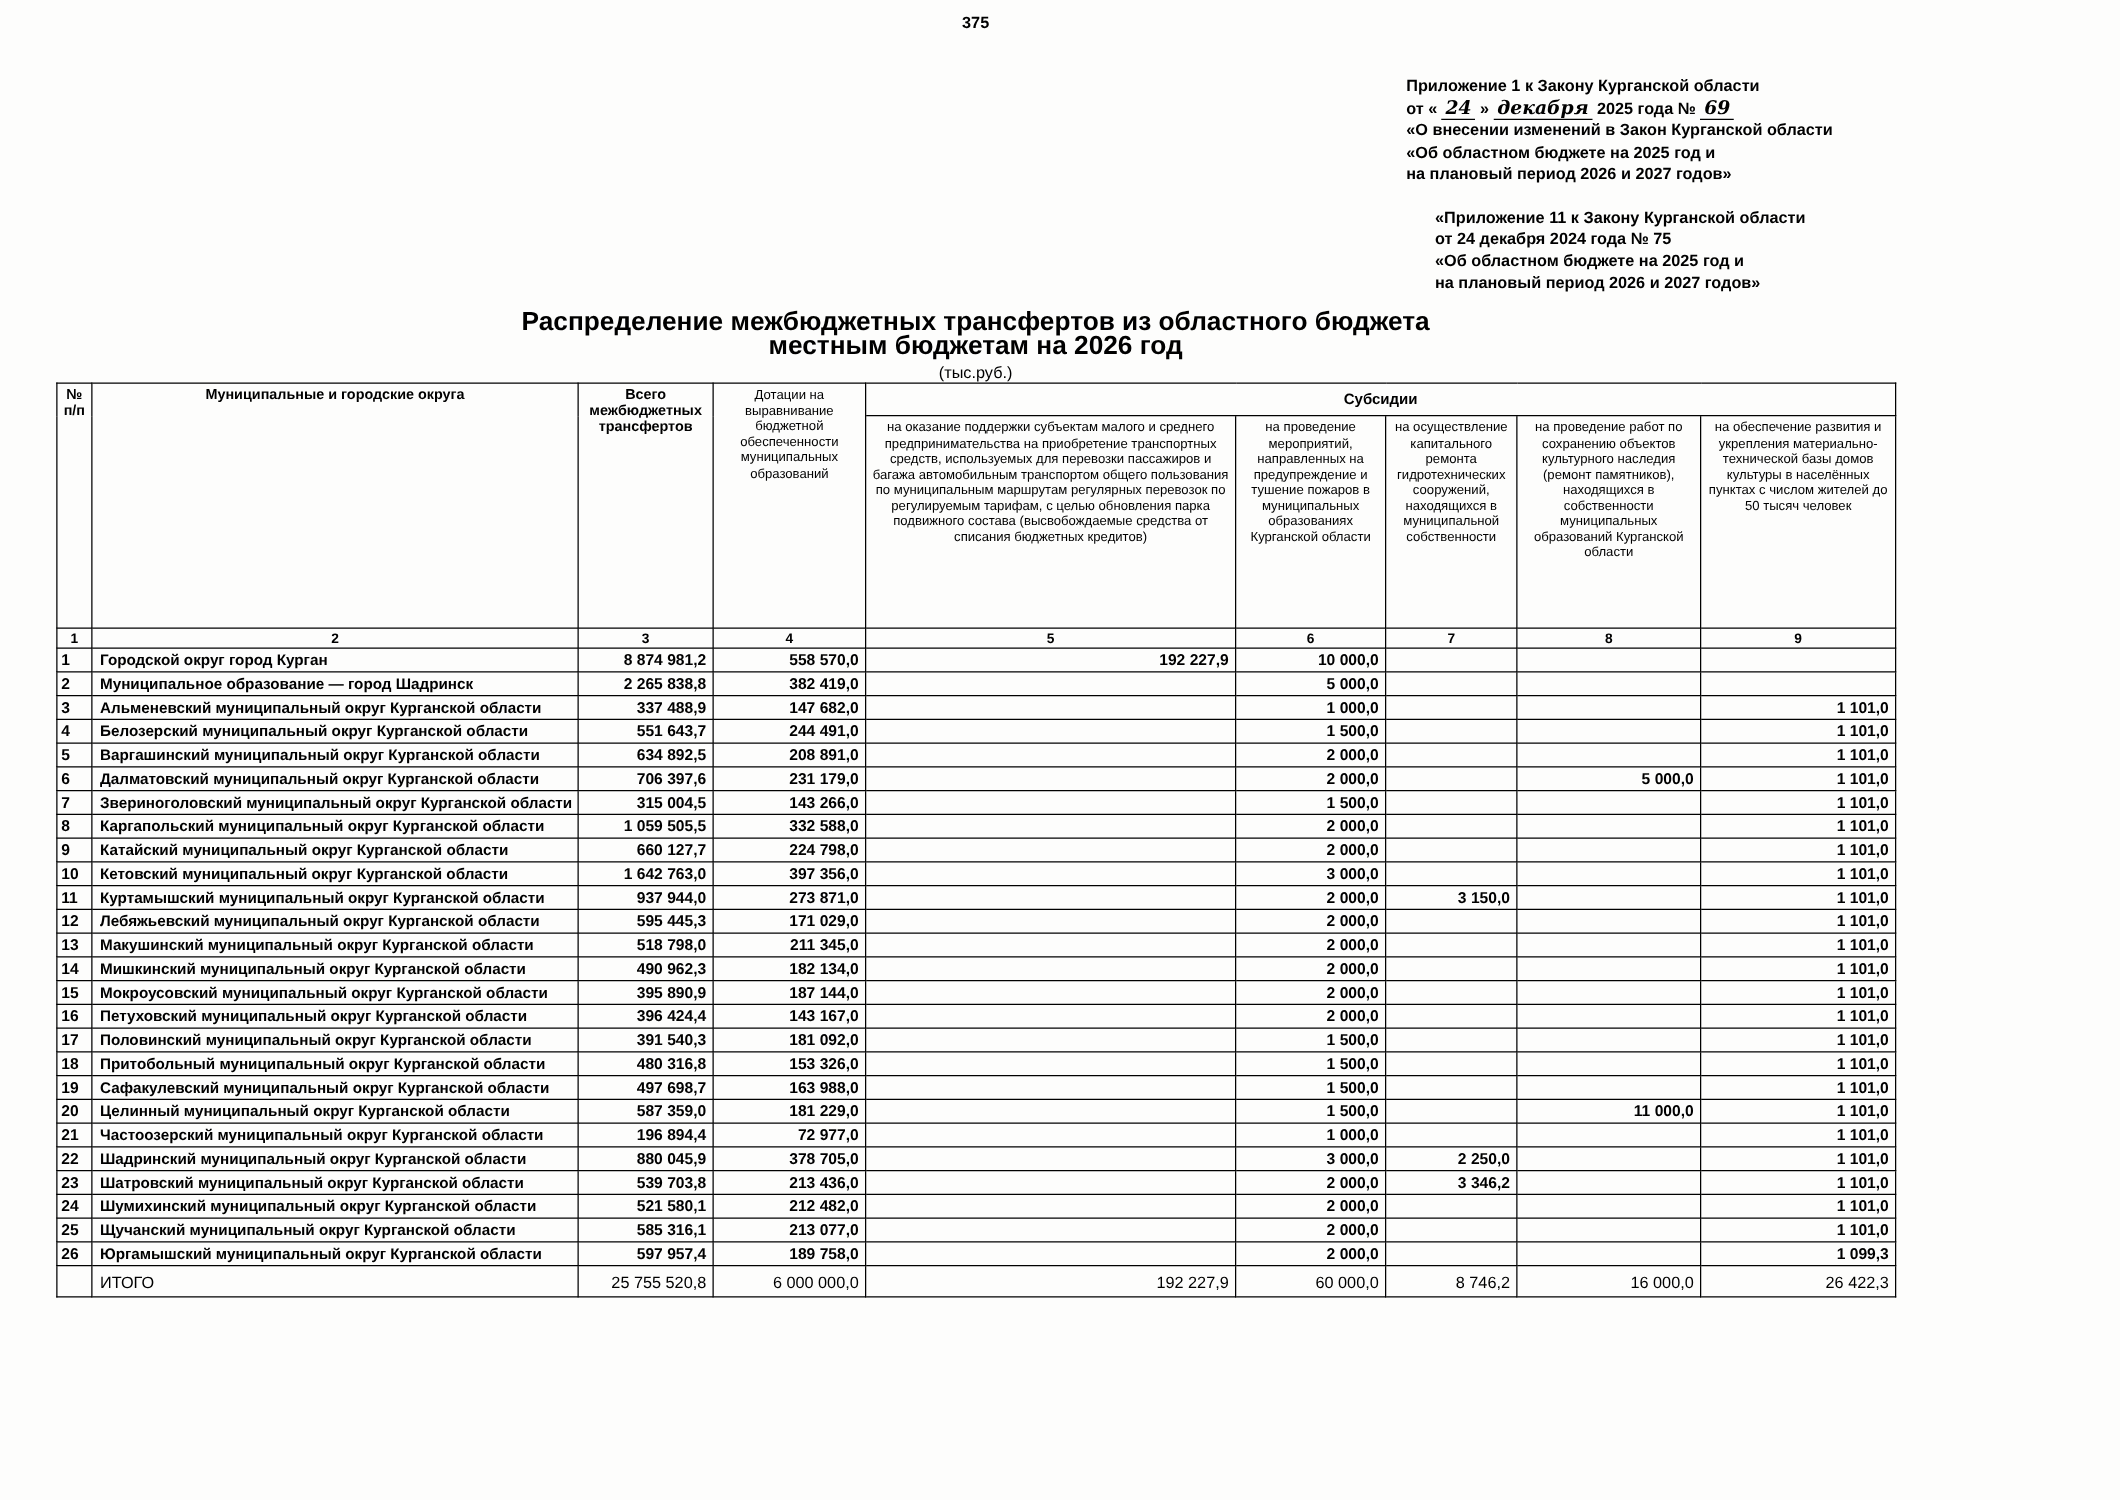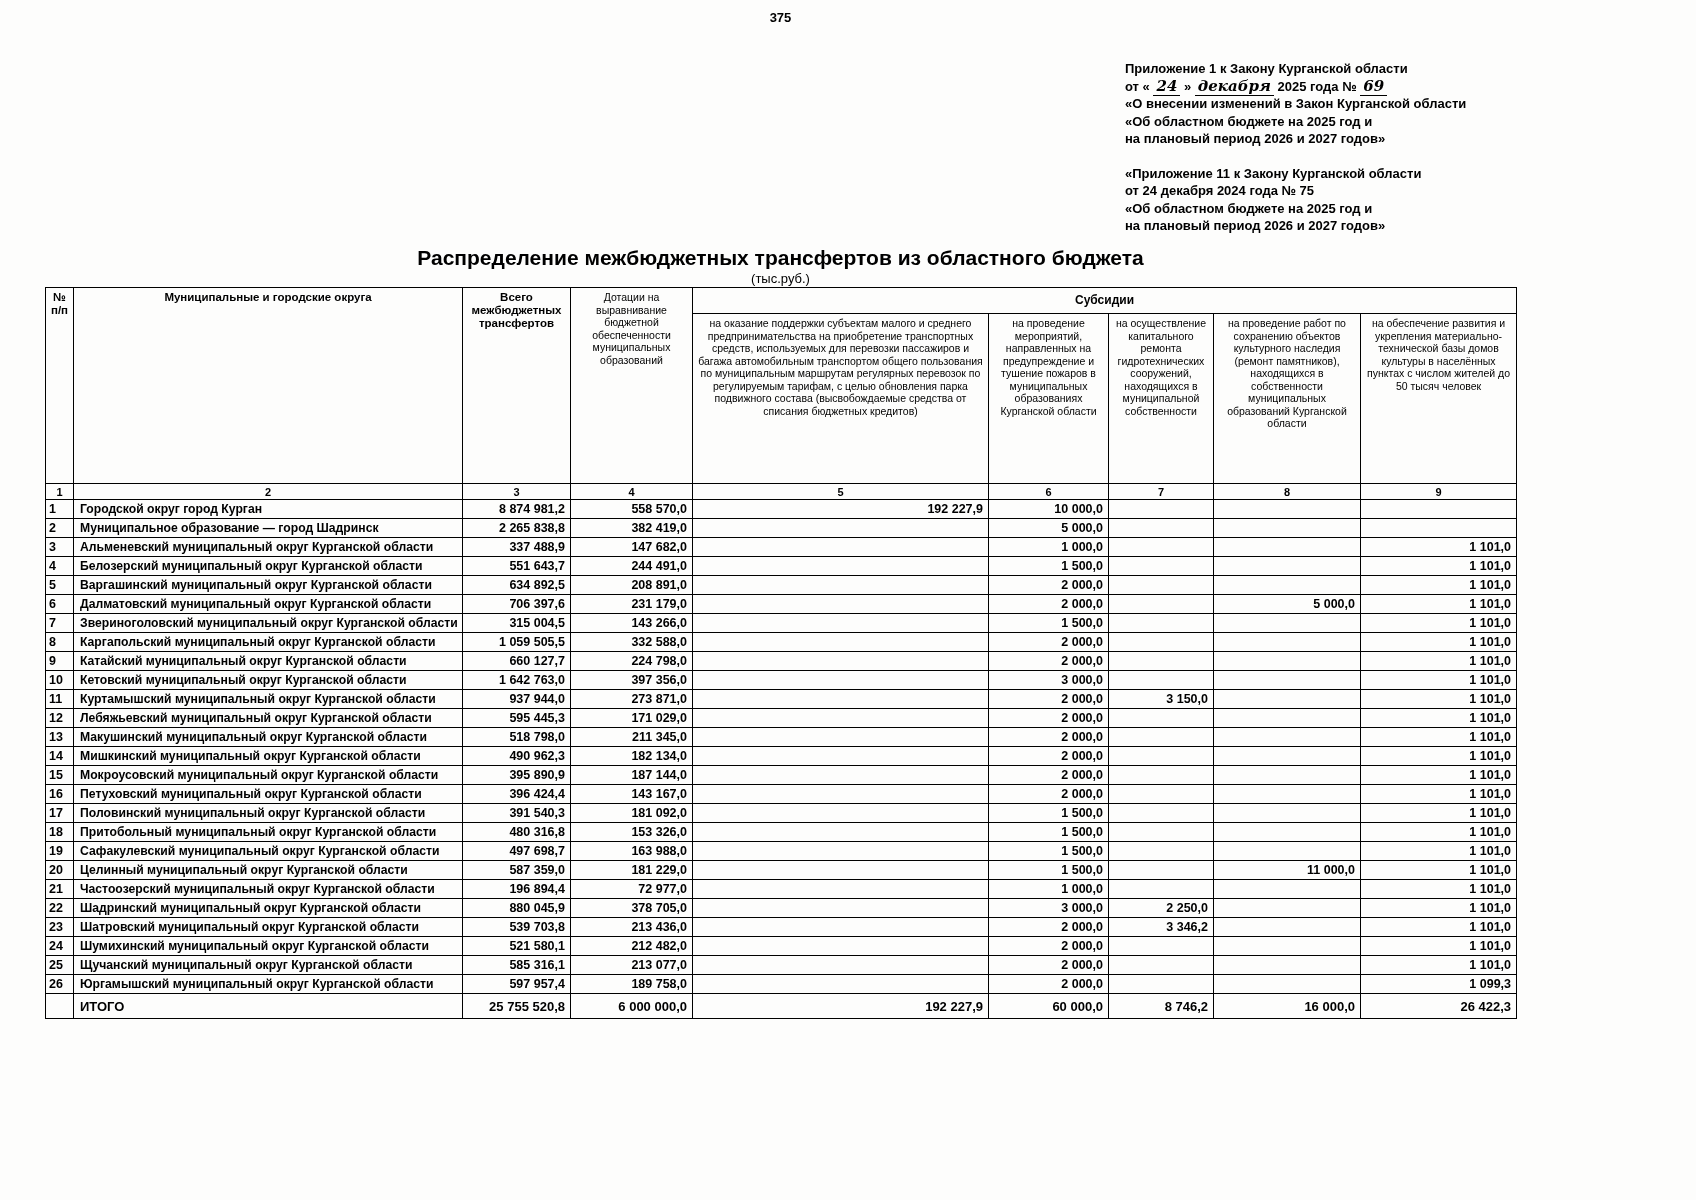--- a/index.html
+++ b/index.html
@@ -32,21 +32,21 @@
   .appendix {
     position: absolute;
     left: 1080px;
     top: 60px;
     width: 391px;
     font-size: 13px;
     line-height: 17.5px;
     font-weight: bold;
     text-align: left;
   }
-  .appendix .block2 { margin-top: 17px; }
+  .appendix .block2 { margin-top: 17px; margin-left: 23px; }
   .hand {
     font-family: "DejaVu Serif", serif;
     font-style: italic;
     font-weight: bold;
     font-size: 15px;
     border-bottom: 1.5px solid #000;
     padding: 0 3px;
   }
   .title {
     margin-top: 222px;
@@ -103,21 +103,21 @@
     white-space: nowrap;
     vertical-align: middle;
     padding: 1px 4px;
   }
   tbody td.col1 { text-align: left; padding-left: 3px; }
   tbody td.col2 { text-align: left; padding-left: 6px; font-size: 12.2px; }
   tbody td.col3, tbody td.col4, tbody td.col5, tbody td.col6,
   tbody td.col7, tbody td.col8, tbody td.col9 { text-align: right; padding-right: 5px; }
   tfoot td {
     height: 25px;
-    font-weight: bold;
+    font-weight: normal;
     font-size: 13px;
     white-space: nowrap;
     vertical-align: middle;
     padding: 1px 4px;
     border-top: 2px solid #000;
   }
   tfoot td.col2 { text-align: left; padding-left: 6px; }
   tfoot td.col3, tfoot td.col4, tfoot td.col5, tfoot td.col6,
   tfoot td.col7, tfoot td.col8, tfoot td.col9 { text-align: right; padding-right: 5px; }
 </style>
@@ -140,20 +140,21 @@
       <div class="block2">
         <div>«Приложение 11 к Закону Курганской области</div>
         <div>от 24 декабря 2024 года № 75</div>
         <div>«Об областном бюджете на 2025 год и</div>
         <div>на плановый период 2026 и 2027 годов»</div>
       </div>
     </div>
 
     <div class="title">
       <div>Распределение межбюджетных трансфертов из областного бюджета</div>
+      <div>местным бюджетам на 2026 год</div>
     </div>
 
     <div class="units">(тыс.руб.)</div>
 
     <table class="budget">
       <colgroup>
         <col style="width:28px">
           <col style="width:389px">
           <col style="width:108px">
         <col style="width:122px">

